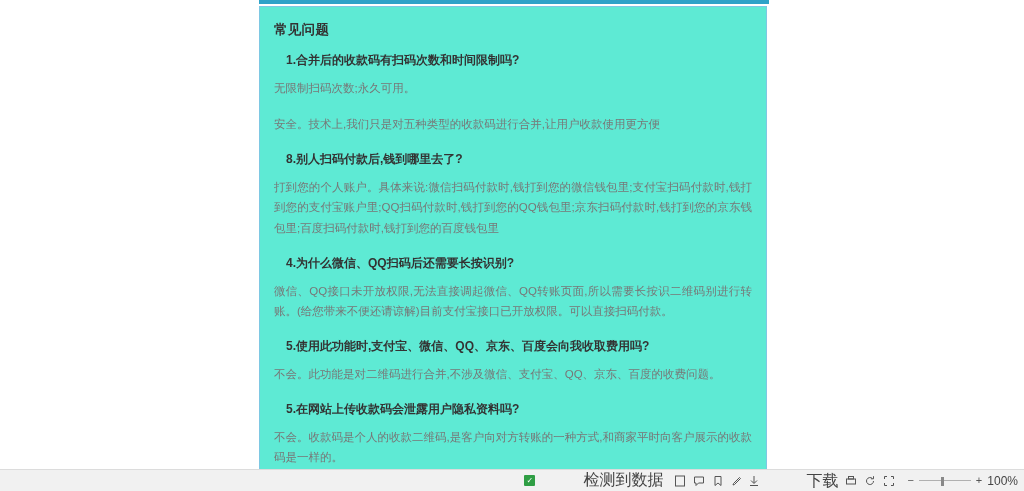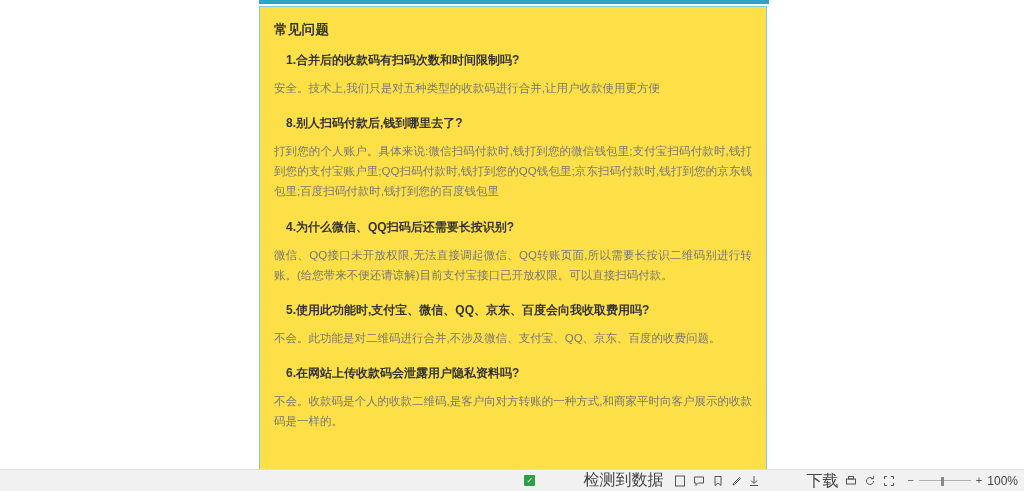--- a/index.html
+++ b/index.html
@@ -31,21 +31,21 @@
   }
 
   .card {
     position: absolute;
     left: 259px;
     top: 6px;
     width: 508px;
     height: 470px;
     box-sizing: border-box;
     border: 1px solid #7ec8e3;
-    background: #fde047;
+    background: #5eead4;
     padding: 12px 14px 0 14px;
     overflow: hidden;
   }
 
   .card-title {
     font-size: 13.5px;
     font-weight: bold;
     color: #333333;
     margin: 2px 0 12px 0;
     letter-spacing: 0.3px;
@@ -182,20 +182,21 @@
 
 <div class="page">
 
   <div class="top-banner"></div>
 
   <div class="card">
     <div class="card-title">常见问题</div>
 
     <div class="qa-block">
       <div class="qa-q">1.合并后的收款码有扫码次数和时间限制吗?</div>
+      <div class="qa-a">无限制扫码次数;永久可用。</div>
     </div>
 
     <div class="qa-block">
       <div class="qa-a">安全。技术上,我们只是对五种类型的收款码进行合并,让用户收款使用更方便</div>
     </div>
 
     <div class="qa-block">
       <div class="qa-q">8.别人扫码付款后,钱到哪里去了?</div>
       <div class="qa-a">打到您的个人账户。具体来说:微信扫码付款时,钱打到您的微信钱包里;支付宝扫码付款时,钱打到您的支付宝账户里;QQ扫码付款时,钱打到您的QQ钱包里;京东扫码付款时,钱打到您的京东钱包里;百度扫码付款时,钱打到您的百度钱包里</div>
     </div>
@@ -204,21 +205,21 @@
       <div class="qa-q">4.为什么微信、QQ扫码后还需要长按识别?</div>
       <div class="qa-a">微信、QQ接口未开放权限,无法直接调起微信、QQ转账页面,所以需要长按识二维码别进行转账。(给您带来不便还请谅解)目前支付宝接口已开放权限。可以直接扫码付款。</div>
     </div>
 
     <div class="qa-block">
       <div class="qa-q">5.使用此功能时,支付宝、微信、QQ、京东、百度会向我收取费用吗?</div>
       <div class="qa-a">不会。此功能是对二维码进行合并,不涉及微信、支付宝、QQ、京东、百度的收费问题。</div>
     </div>
 
     <div class="qa-block">
-      <div class="qa-q">6.在网站上传收款码会泄露用户隐私资料吗?</div>
+      <div class="qa-q">5.在网站上传收款码会泄露用户隐私资料吗?</div>
       <div class="qa-a">不会。收款码是个人的收款二维码,是客户向对方转账的一种方式,和商家平时向客户展示的收款码是一样的。</div>
     </div>
 
   </div>
 
   <div class="statusbar">
 
     <div class="status-left-group">
       <span class="status-badge">✓</span>
       <span class="status-text">检测到数据</span>

